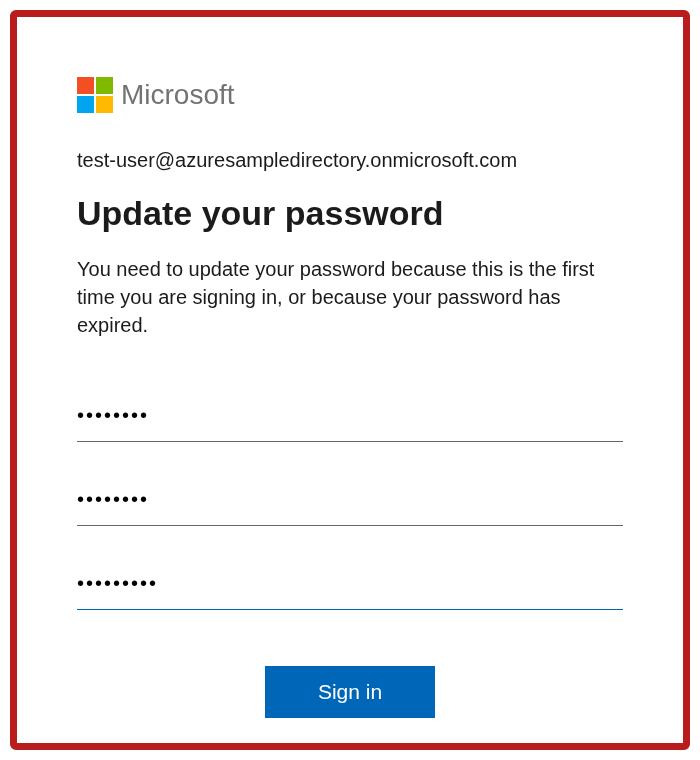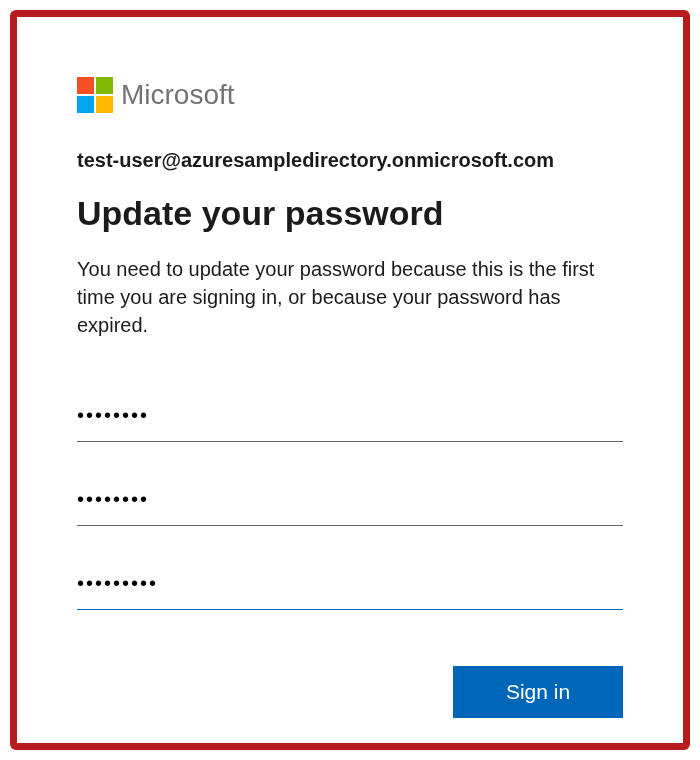--- a/index.html
+++ b/index.html
@@ -44,21 +44,21 @@
     .ms-logo .sq4 { background: #ffb900; }
     .logo-text {
       font-size: 28px;
       color: #737373;
       font-weight: 500;
     }
     .email {
       font-size: 20px;
       color: #1b1b1b;
       margin-bottom: 22px;
-      font-weight: 700;
+      font-weight: 400;
     }
     .title {
       font-size: 34px;
       color: #1b1b1b;
       font-weight: 600;
       margin-bottom: 22px;
     }
     .description {
       font-size: 20px;
       color: #1b1b1b;
@@ -76,21 +76,21 @@
       margin-bottom: 36px;
       background: transparent;
       letter-spacing: 2px;
       font-family: 'Segoe UI', Tahoma, Geneva, Verdana, sans-serif;
     }
     .input-field.focused {
       border-bottom: 1.5px solid #0067b8;
     }
     .button-row {
       display: flex;
-      justify-content: flex-end;
+      justify-content: center;
       margin-top: 20px;
     }
     .signin-btn {
       background: #0067b8;
       color: #fff;
       border: none;
       padding: 14px 0;
       font-size: 21px;
       cursor: pointer;
       min-width: 170px;

